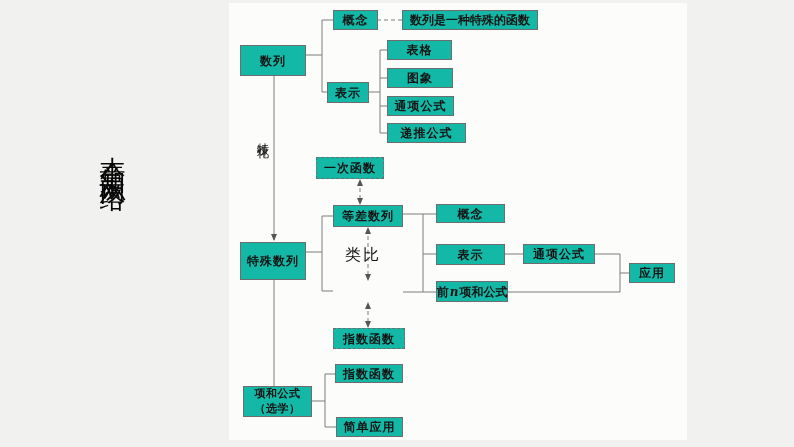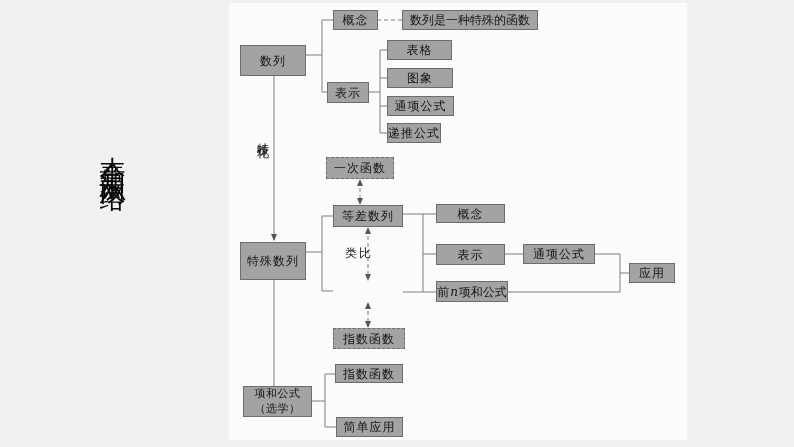--- a/index.html
+++ b/index.html
@@ -11,37 +11,37 @@
     overflow:hidden;
   }
   .stage { position:relative; width:794px; height:447px; }
   .panel {
     position:absolute; left:229px; top:3px; width:458px; height:437px;
     background:#fcfcfb;
   }
   .wires { position:absolute; left:0; top:0; width:794px; height:447px; }
   .node {
     position:absolute; display:flex; align-items:center; justify-content:center;
-    background:#a3a3a3; border:1px solid #6d6d6d;
+    background:#14b8a6; border:1px solid #6d6d6d;
     font-size:12px; letter-spacing:1px; white-space:nowrap;
-    color:#141414; line-height:1;
+    color:#141414; line-height:1;font-weight:bold;
   }
   .node.dashed { border-style:dashed; }
   .node.tight { letter-spacing:0; font-size:12px;text-align:center; }
   .node.two-line { flex-direction:column; font-size:11px; line-height:1.3; letter-spacing:0.5px; }
   .vtitle {
     position:absolute; left:96px; top:136px;
     writing-mode:vertical-rl; text-orientation:upright;
     font-size:26px; letter-spacing:6px; color:#080808; font-weight:500;
   }
   .vlabel {
     position:absolute; writing-mode:vertical-rl; text-orientation:upright;
     font-size:12px; letter-spacing:2px; color:#141414;
   }
-  .hlabel { position:absolute; font-size:12px; letter-spacing:2px; color:#141414; line-height:1; }
+  .hlabel { position:absolute; font-size:16px; letter-spacing:2px; color:#141414; line-height:1; }
   .var-n { font-style:italic; padding:0 1px; }
 </style>
 </head>
 <body>
 
 <div class="stage">
 
   <div class="panel"></div>
 
   <svg class="wires" viewBox="0 0 794 447">
@@ -90,27 +90,27 @@
   </div>
 
   <div class="node" style="left:387px;top:68px;width:66px;height:20px">
     <span>图象</span>
   </div>
 
   <div class="node" style="left:387px;top:96px;width:67px;height:20px">
     <span>通项公式</span>
   </div>
 
-  <div class="node" style="left:387px;top:123px;width:54px;height:20px">
+  <div class="node" style="left:387px;top:123px;width:79px;height:20px">
     <span>递推公式</span>
   </div>
 
   <div class="vlabel" style="left:254px;top:133px">特殊化</div>
 
-  <div class="node dashed" style="left:326px;top:157px;width:68px;height:22px">
+  <div class="node dashed" style="left:316px;top:157px;width:68px;height:22px">
     <span>一次函数</span>
   </div>
 
   <div class="node" style="left:240px;top:242px;width:66px;height:38px">
     <span>特殊数列</span>
   </div>
 
   <div class="node" style="left:333px;top:205px;width:70px;height:22px">
     <span>等差数列</span>
   </div>

